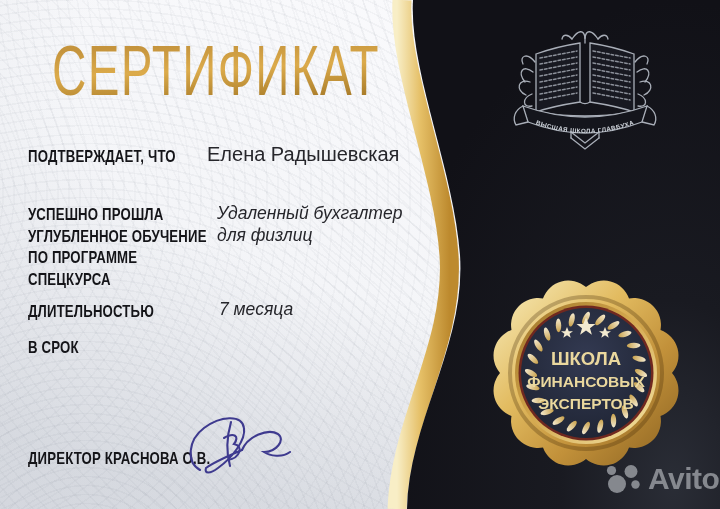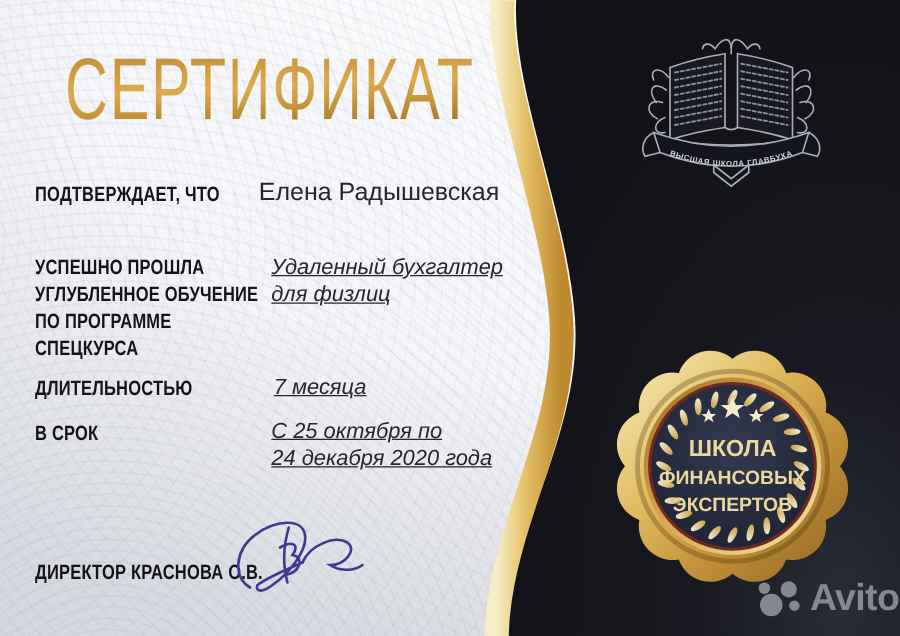--- a/index.html
+++ b/index.html
@@ -17,21 +17,21 @@
       repeating-radial-gradient(circle at -18% 38%, rgba(90,100,115,.040) 0 1.6px, transparent 1.6px 11px);}
   
   .abs{position:absolute;}
   .title{left:52px;top:36px;font-size:70px;line-height:70px;font-weight:400;
     letter-spacing:2px;transform:scaleX(.68);transform-origin:0 0;white-space:nowrap;
     background:linear-gradient(178deg,#c5943d 18%,#dcab4b 48%,#9d7122 96%);
     -webkit-background-clip:text;background-clip:text;color:transparent;}
   .lbl{font-weight:700;font-size:16.5px;line-height:21.5px;color:#141418;
     transform:scaleX(.80);transform-origin:0 0;white-space:pre-line;letter-spacing:.2px;}
   .val{font-size:20px;color:#26262b;white-space:pre-line;}
-  .val.it{font-style:italic;font-size:17.5px;line-height:22px;text-decoration:underline;}
+  .val.it{font-style:italic;font-size:17.5px;line-height:22px;}
   .r1l{left:28px;top:146px;} .r1v{left:207px;top:143px;text-align:center;}
   .r2l{left:28px;top:204px;} .r2v{left:217px;top:202px;}
   .r3l{left:28px;top:301px;} .r3v{left:219px;top:298px;}
   .r4l{left:28px;top:337px;} .r4v{left:217px;top:333px;}
   .dir{left:28px;top:448px;}
   .sig{left:184px;top:406px;}
   
   .panel{position:absolute;inset:0;pointer-events:none;}
   .emblem{left:510px;top:26px;}
   .badge{left:486px;top:273px;}
@@ -71,22 +71,20 @@
 УГЛУБЛЕННОЕ ОБУЧЕНИЕ
 ПО ПРОГРАММЕ
 СПЕЦКУРСА</div>
   <div class="abs val it r2v">Удаленный бухгалтер
 для физлиц</div>
 
   <div class="abs lbl r3l">ДЛИТЕЛЬНОСТЬЮ</div>
   <div class="abs val it r3v">7 месяца</div>
 
   <div class="abs lbl r4l">В СРОК</div>
-  <div class="abs val it r4v">С 25 октября по
-24 декабря 2020 года</div>
 
   <div class="abs lbl dir">ДИРЕКТОР КРАСНОВА О.В.</div>
 
   <svg class="abs sig" width="112" height="84" viewBox="0 0 112 84">
     <g fill="none" stroke="#3e3a8f" stroke-width="2.1" stroke-linecap="round">
       <path d="M 16,64 C 2,56 4,34 20,22 C 36,10 58,8 60,22 C 62,34 48,52 34,62 C 26,68 20,68 22,62 C 30,56 44,50 58,44"></path>
       <path d="M 47,16 C 43,30 42,46 46,60"></path>
       <path d="M 40,32 C 50,26 56,30 50,38 C 60,40 56,52 44,54"></path>
       <path d="M 58,44 C 64,30 84,22 94,28 C 102,34 92,46 80,46 C 86,50 98,52 106,46"></path>
     </g>

